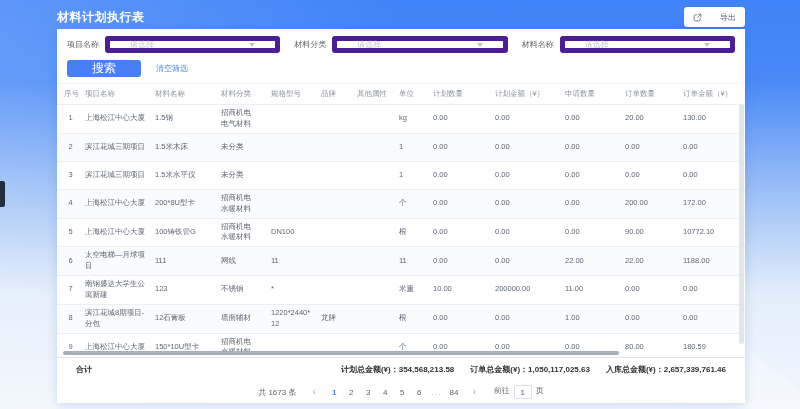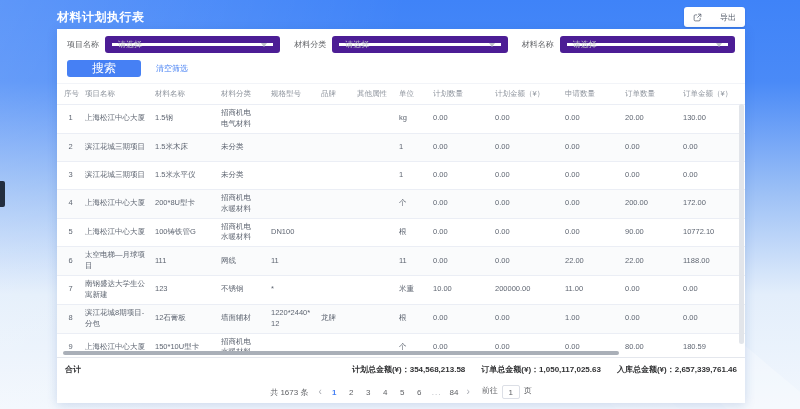--- a/index.html
+++ b/index.html
@@ -37,23 +37,23 @@
     box-shadow:0 2px 10px rgba(30,80,160,.18);
     display:flex; flex-direction:column; overflow:hidden;
   }
 
   
   .filter-section { padding:7px 10px 6px; border-bottom:1px solid #f2f4f8; }
   .filter-row { display:flex; gap:14px; }
   .filter-item { display:flex; align-items:center; gap:6px; flex:1; min-width:0; }
   .filter-item label { font-size:8px; color:#606266; white-space:nowrap; }
   .select-box {
-    flex:1; height:17px; border:7px solid #4c1d95; border-radius:3px;
+    flex:1; height:17px; border:5px solid #4c1d95; border-radius:3px;
     display:flex; align-items:center; justify-content:space-between;
-    padding:0 6px; background:#fff; cursor:pointer; min-width:0;
+    padding:0 20px; background:#fff; cursor:pointer; min-width:0;
   }
   .placeholder { font-size:8px; color:#c0c4cc; }
   .caret { width:0; height:0; border-left:3px solid transparent; border-right:3px solid transparent; border-top:4px solid #c0c4cc; }
   .actions { display:flex; align-items:center; gap:15px; margin-top:7px; }
   .search-btn {
     width:74px; height:17px; background:#4680f4; color:#fff;
     font-size:12px; border:none; border-radius:3px; cursor:pointer;
   }
   .clear-link { color:#4680f4; font-size:8px; cursor:pointer; }
 
@@ -71,31 +71,31 @@
   }
   tbody tr { height:28px; }
   th:first-child, td:first-child { padding-left:7px;text-align:center; }
   tr.stripe { background:#fafbfc; }
   .hscroll-thumb { position:absolute; bottom:2px; left:6px; width:556px; height:4px; background:#a9afb8; border-radius:2px; cursor:grab; }
   .vscroll-thumb { position:absolute; top:20px; right:1px; width:5px; height:240px; background:#e2e5ea; border-radius:3px; cursor:grab; }
 
   
   .summary-row {
     height:24px; border-top:1px solid #e4e7ed; background:#fff;
-    display:flex; align-items:center; padding:0 8px;
+    display:flex; align-items:center; padding:0 19px;
     font-size:8px; font-weight:bold; color:#303133; flex-shrink:0;
   }
   .summary-label { margin-right:auto; }
   .summary-items { display:flex; gap:16px; }
   .summary-item { white-space:nowrap; }
 
   
   .pagination {
     height:22px; display:flex; align-items:center; justify-content:center;
-    gap:8px; font-size:8px; color:#606266; flex-shrink:0;
+    gap:14px; font-size:8px; color:#606266; flex-shrink:0;
   }
   .page-total { margin-right:2px; }
   .page-arrow { color:#a8abb2; cursor:pointer; font-size:10px; line-height:1; }
   .page { min-width:9px; text-align:center; cursor:pointer; }
   .page.active { color:#4680f4; font-weight:bold; }
   .page.ellipsis { color:#a8abb2; cursor:default; letter-spacing:1px; }
   .goto { display:flex; align-items:flex-start; gap:4px; margin-left:4px; }
   .goto-input {
     width:18px; height:14px; border:1px solid #dcdfe6; border-radius:2px;
     font-size:8px; text-align:center; color:#606266; font-family:inherit;

